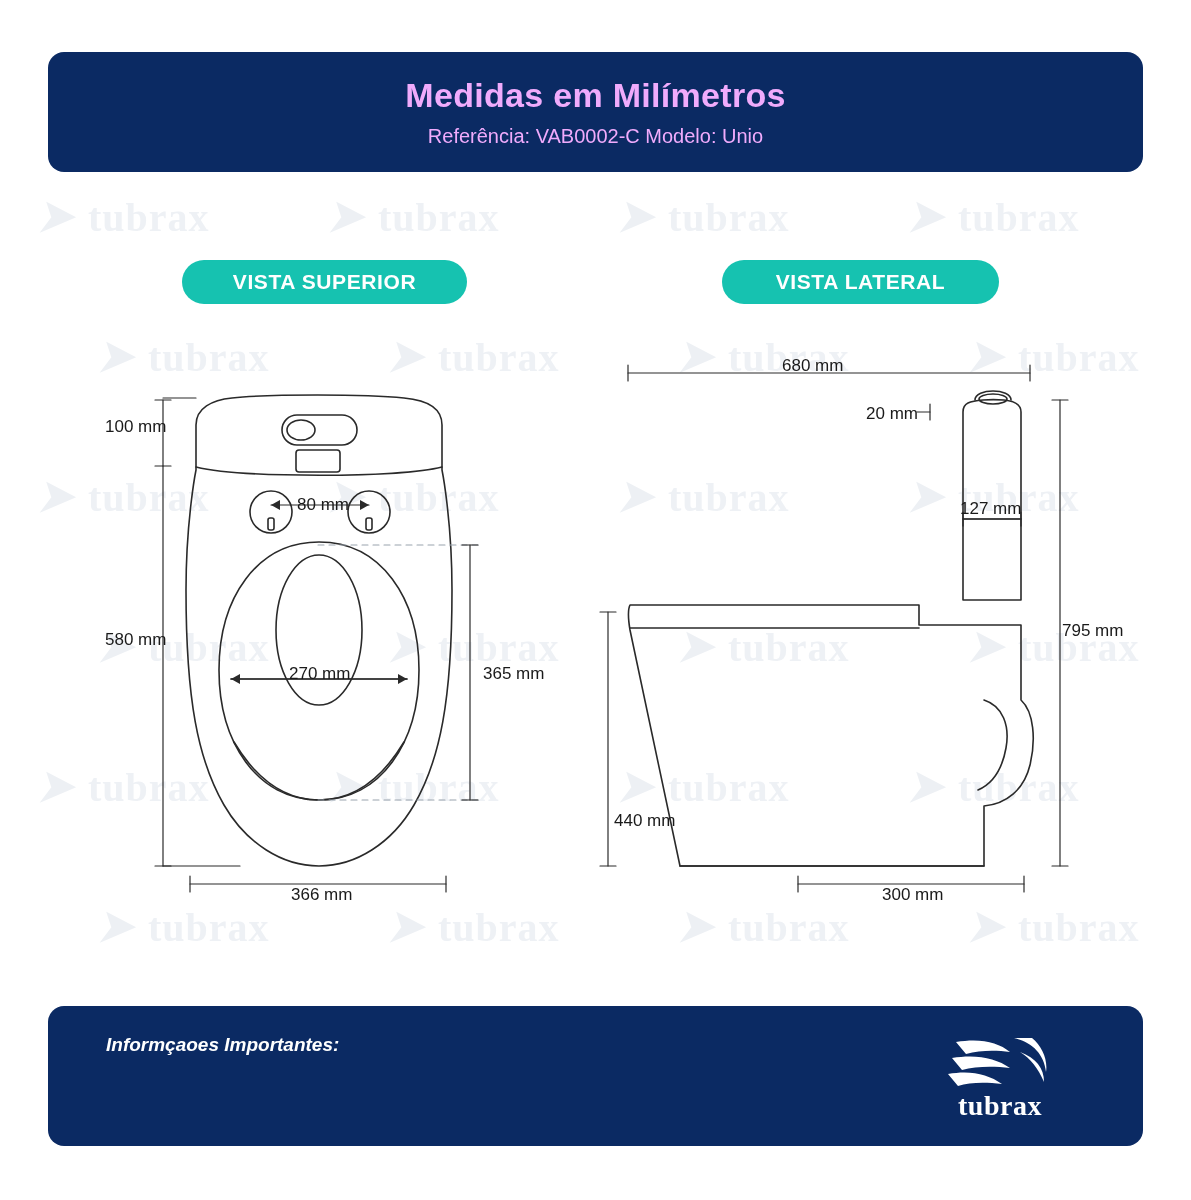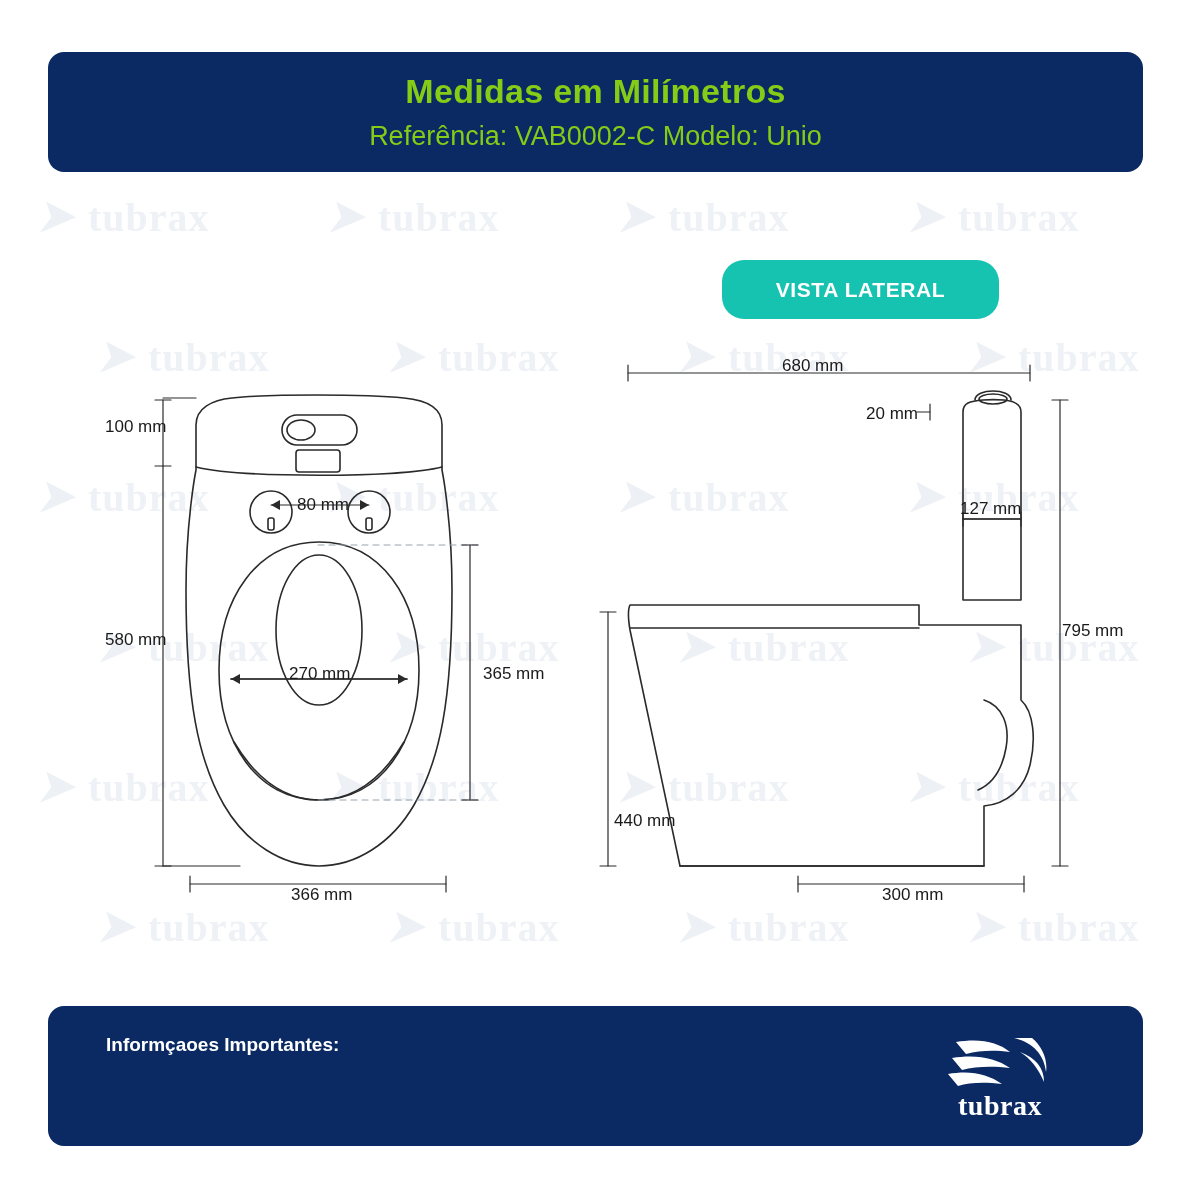--- a/index.html
+++ b/index.html
@@ -53,33 +53,33 @@
 
   
   .header {
     position: absolute;
     left: 48px;
     top: 52px;
     width: 1095px;
     height: 120px;
     background: #0b2a63;
     border-radius: 16px;
-    color: #84cc16;
+    color: #f0abfc;
     display: flex;
     flex-direction: column;
     align-items: center;
     justify-content: center;
   }
   .header-title {
     font-size: 34px;
     font-weight: 700;
     letter-spacing: 0.3px;
   }
   .header-sub {
-    font-size: 27px;
+    font-size: 20px;
     margin-top: 10px;
     font-weight: 400;
   }
 
   
   .pill {
     position: absolute;
     background: #16c2b0;
     color: #ffffff;
     border-radius: 22px;
@@ -89,21 +89,21 @@
     display: flex;
     align-items: center;
     justify-content: center;
   }
   #pill-superior {
     left: 182px; top: 260px;
     width: 285px; height: 44px;
   }
   #pill-lateral {
     left: 722px; top: 260px;
-    width: 277px; height: 59px;
+    width: 277px; height: 44px;
   }
 
   
   .canvas {
     position: absolute;
     left: 0; top: 0;
     width: 1191px;
     height: 1200px;
   }
 
@@ -116,20 +116,21 @@
     height: 140px;
     background: #0b2a63;
     border-radius: 16px;
     color: #ffffff;
   }
   .footer-title {
     position: absolute;
     left: 58px; top: 28px;
     font-size: 19px;
     font-weight: 700;
+    font-style: italic;
   }
   .footer-l1 {
     position: absolute;
     left: 58px; top: 60px;
     font-size: 19px;
   }
   .footer-l2 {
     position: absolute;
     left: 58px; top: 90px;
     font-size: 19px;
@@ -194,20 +195,21 @@
     <div class="wm" style="left:390px; top:900px;"><span class="wm-mark">➤</span><span>tubrax</span></div>
     <div class="wm" style="left:680px; top:900px;"><span class="wm-mark">➤</span><span>tubrax</span></div>
     <div class="wm" style="left:970px; top:900px;"><span class="wm-mark">➤</span><span>tubrax</span></div>
   </div>
 
   <div class="header">
     <div class="header-title">Medidas em Milímetros</div>
     <div class="header-sub">Referência: VAB0002-C   Modelo: Unio</div>
   </div>
 
+  <div class="pill" id="pill-superior">VISTA SUPERIOR</div>
   <div class="pill" id="pill-lateral">VISTA LATERAL</div>
 
   <svg class="canvas" viewBox="0 0 1191 1200">
     <g fill="none" stroke="#2a2a2a" stroke-width="1.6" stroke-linejoin="round" stroke-linecap="round">
 
       <path d="M196,425
                C196,408 212,400 232,398
                C268,394 366,394 404,398
                C426,400 442,408 442,425
                L442,470

